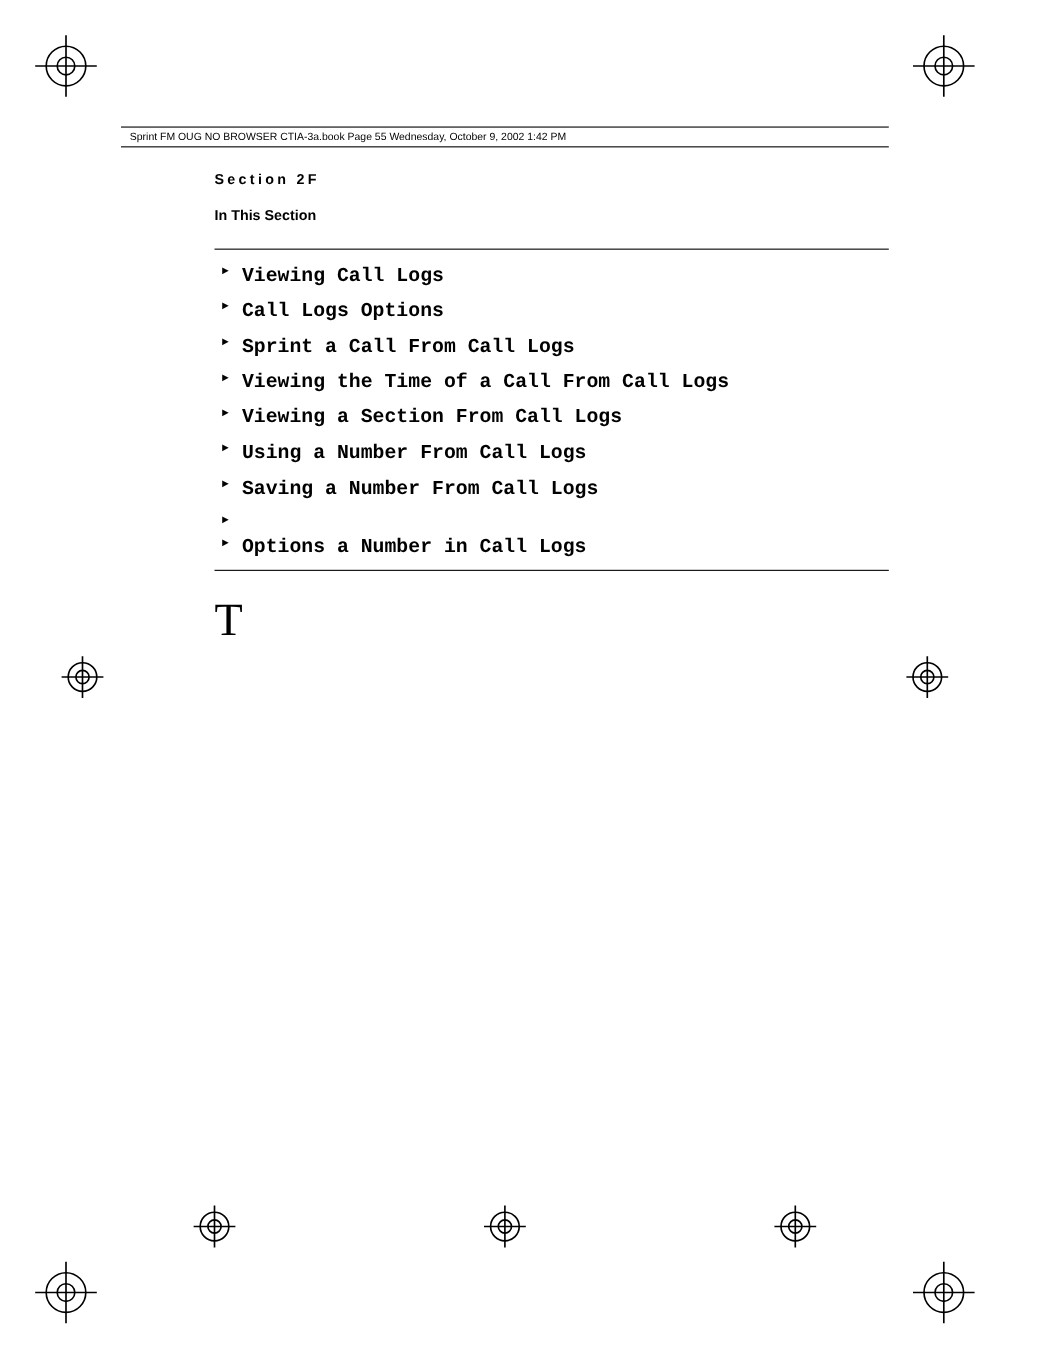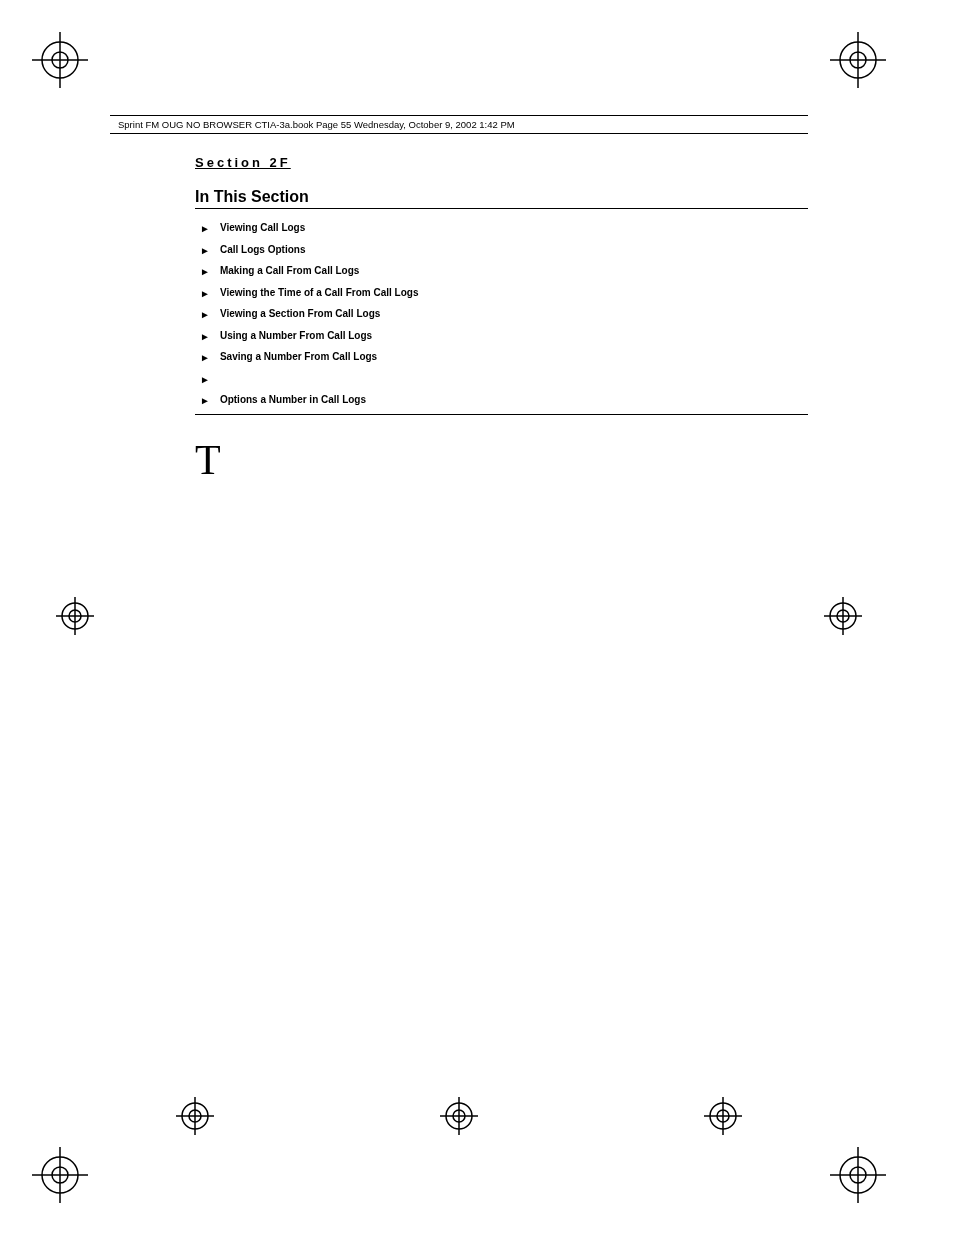--- a/index.html
+++ b/index.html
@@ -77,64 +77,63 @@
     }
 
     .section-label {
       font-family: 'Arial Narrow', Arial, sans-serif;
       font-size: 13px;
       font-weight: bold;
       letter-spacing: 3px;
       color: #000;
       margin-bottom: 18px;
       text-transform: none;
-      text-decoration: underline;
     }
 
     .main-title {
       font-family: 'Arial Black', Arial, sans-serif;
       font-size: 38px;
       font-weight: 900;
       color: #cc0000;
       margin-bottom: 35px;
       line-height: 1.1;
     }
 
     .in-this-section {
       margin-bottom: 20px;
     }
 
     .in-this-section-header {
       font-family: Arial, sans-serif;
-      font-size: 16px;
+      font-size: 13px;
       font-weight: bold;
       color: #000;
       border-bottom: 1px solid #000;
-      padding-bottom: 2px;
+      padding-bottom: 23px;
       margin-bottom: 12px;
     }
 
     .toc-item {
       display: flex;
       align-items: flex-start;
       margin-bottom: 8px;
       padding-left: 5px;
     }
 
     .toc-arrow {
       font-size: 10px;
       color: #000;
       margin-right: 10px;
       margin-top: 2px;
       flex-shrink: 0;
     }
 
     .toc-text {
-      font-family: Liberation Sans, sans-serif;
-      font-size: 10px;
+      font-family: Liberation Mono, monospace;
+      font-size: 18px;
       font-weight: bold;
       color: #000;
       line-height: 1.35;
     }
 
     .toc-section-end {
       border-bottom: 1px solid #000;
       margin-top: 5px;
       margin-bottom: 25px;
     }
@@ -301,21 +300,21 @@
         <span class="toc-text">Viewing Call Logs</span>
       </div>
 
       <div class="toc-item">
         <span class="toc-arrow">►</span>
         <span class="toc-text">Call Logs Options</span>
       </div>
 
       <div class="toc-item">
         <span class="toc-arrow">►</span>
-        <span class="toc-text">Making a Call From Call Logs</span>
+        <span class="toc-text">Sprint a Call From Call Logs</span>
       </div>
 
       <div class="toc-item">
         <span class="toc-arrow">►</span>
         <span class="toc-text">Viewing the Time of a Call From Call Logs</span>
       </div>
 
       <div class="toc-item">
         <span class="toc-arrow">►</span>
         <span class="toc-text">Viewing a Section From Call Logs</span>

